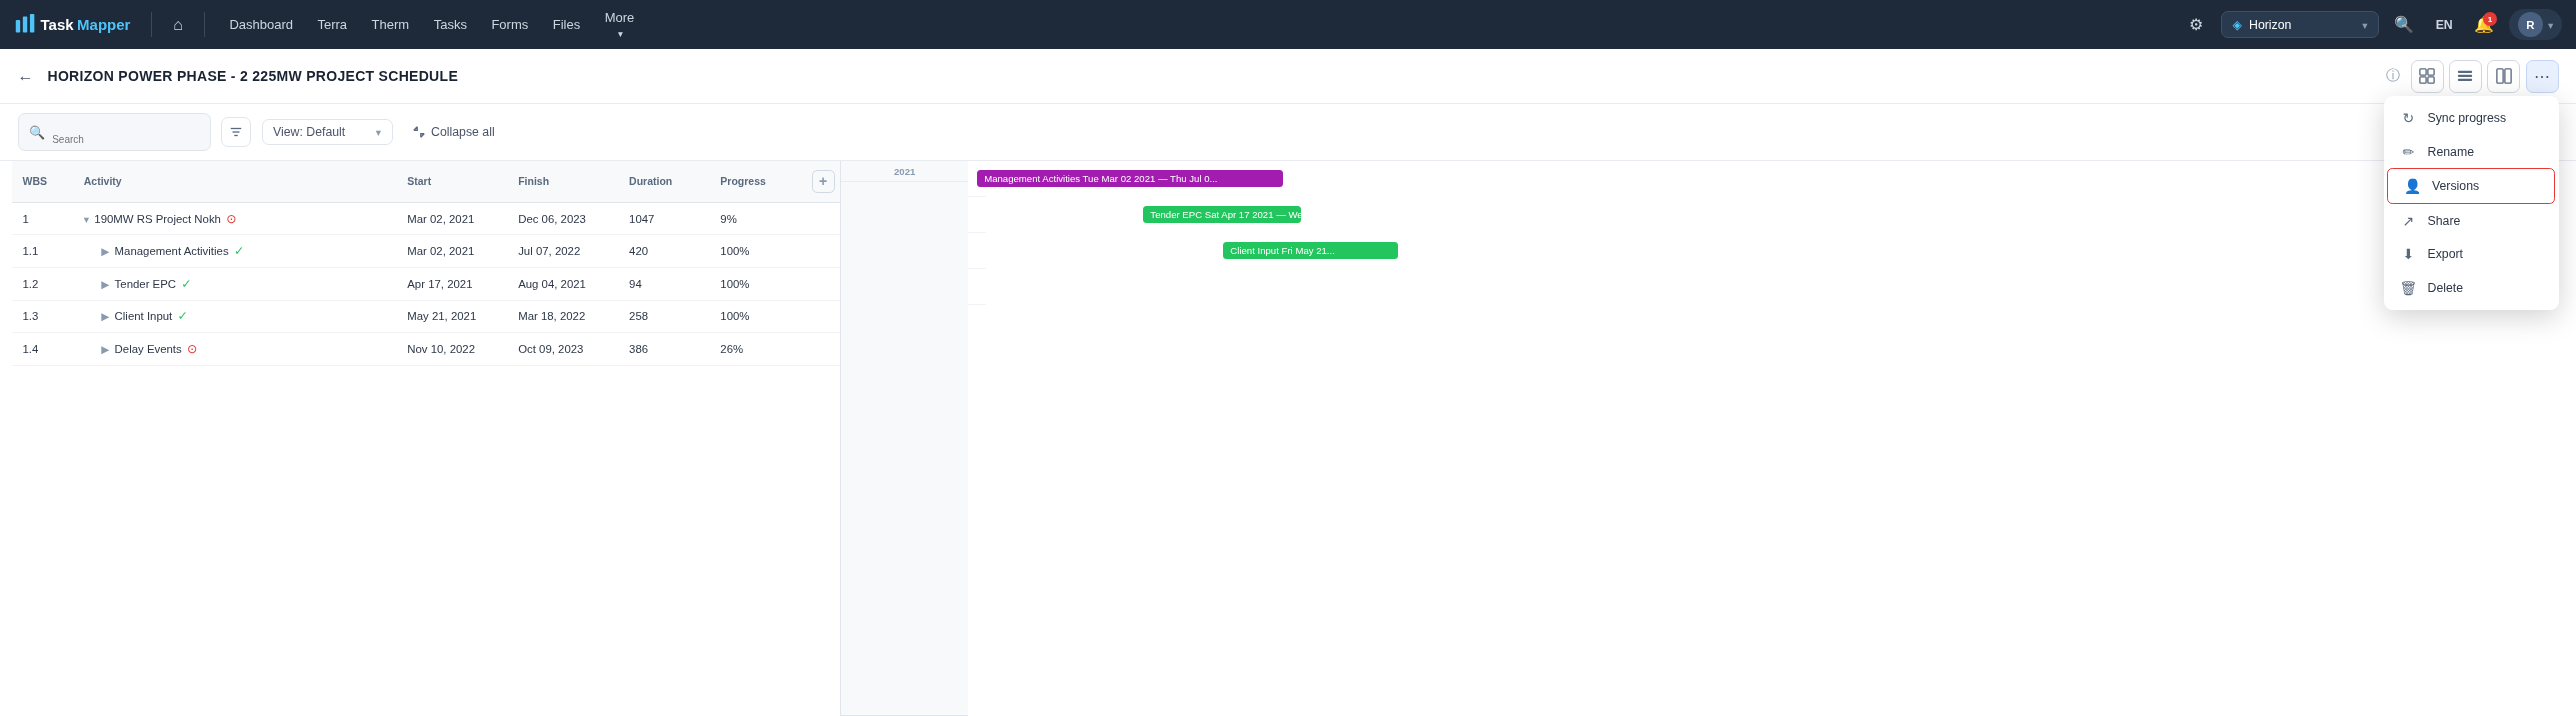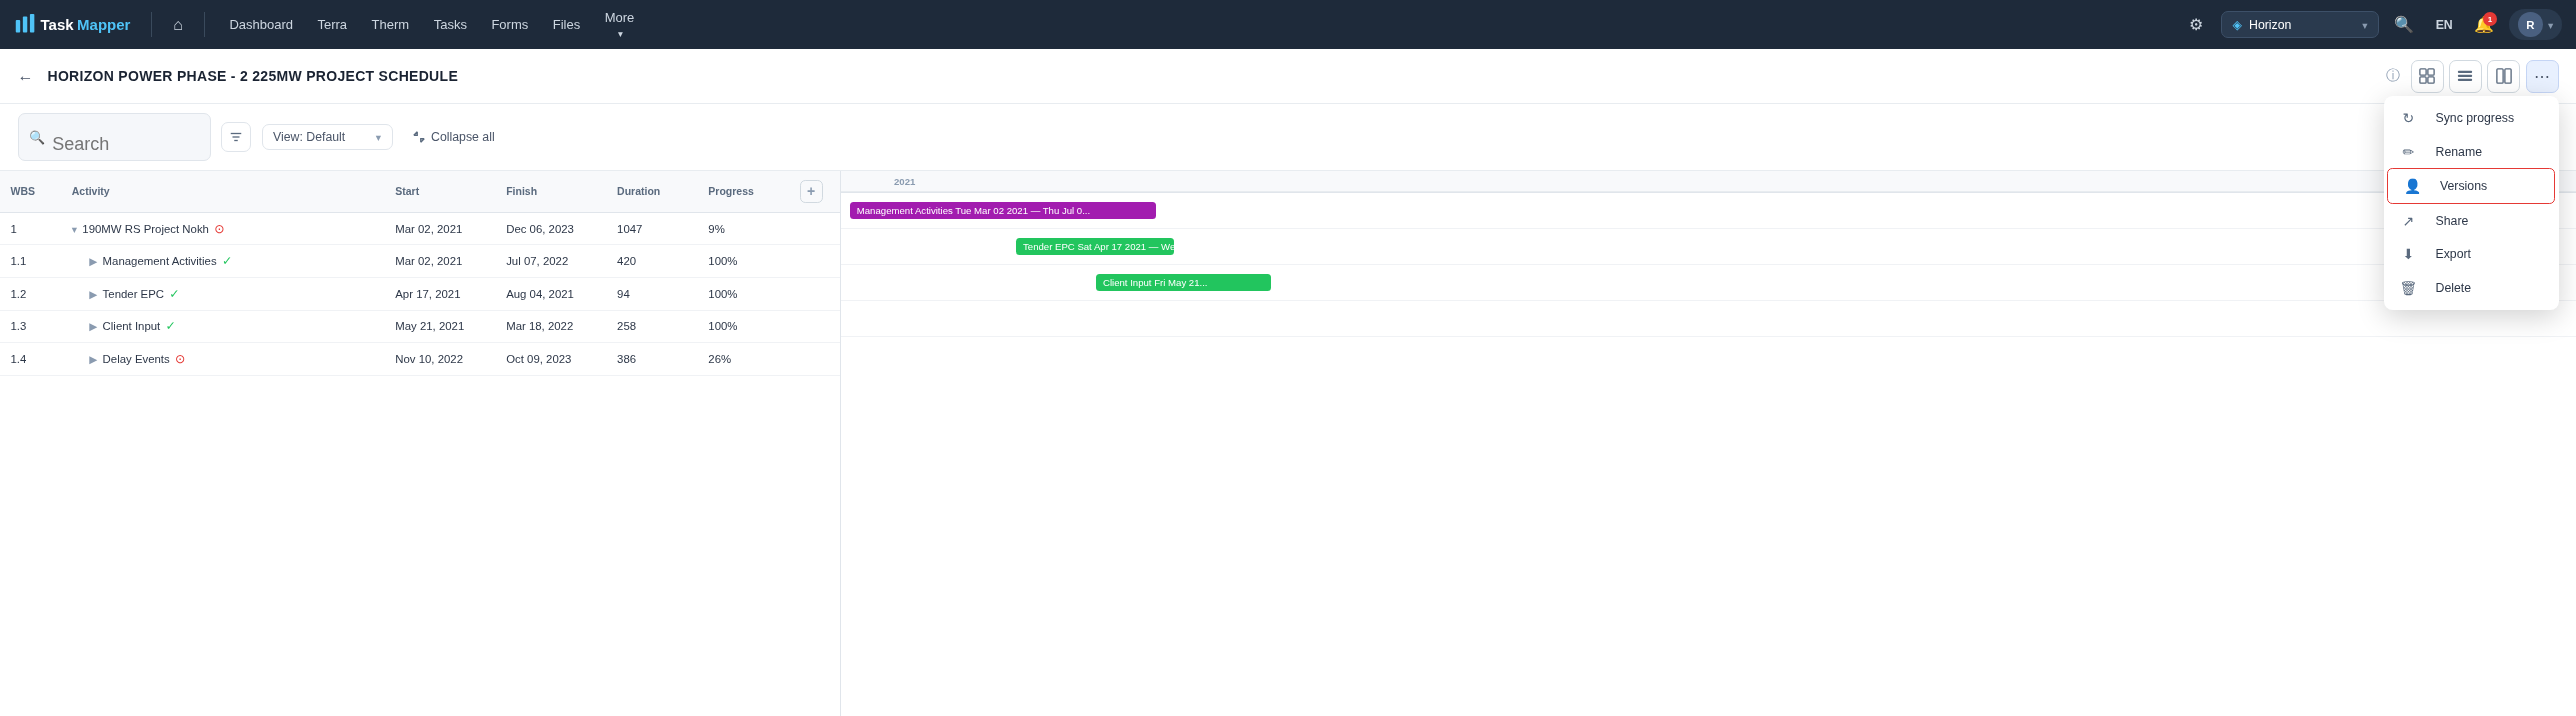--- a/index.html
+++ b/index.html
@@ -40,33 +40,33 @@
     .page-title { font-size: 14px; font-weight: 700; color: #1a2332; letter-spacing: 0.3px; flex: 1; }
     .info-icon { color: #8a9bb0; font-size: 14px; margin-left: 5.3px; cursor: pointer; }
     .header-actions { display: flex; align-items: center; gap: 5.3px; }
     .view-btn { width: 33px; height: 33px; display: flex; align-items: center; justify-content: center; border: 0.9px solid #d1d9e0; border-radius: 7px; cursor: pointer; color: #4a5568; font-size: 14px; background: #fff; }
     .more-btn { width: 33px; height: 33px; display: flex; align-items: center; justify-content: center; border: 0.9px solid #d1d9e0; border-radius: 7px; cursor: pointer; color: #4a5568; font-size: 16px; background: #e8f0fe; border-color: #c5d5f5; }
 
     
     .toolbar { display: flex; align-items: center; padding: 8.8px 17.5px; border-bottom: 0.9px solid #e8ecf0; gap: 10.5px; }
     .search-box { display: flex; align-items: center; background: #f5f7fa; border: 0.9px solid #e0e5eb; border-radius: 7px; padding: 5.3px 10.5px; gap: 7px; min-width: 193px; }
     .search-icon { color: #8a9bb0; font-size: 13px; }
-    .search-input { border: none; background: transparent; outline: none; font-size: 18px; color: #4a5568; width: 123px; margin-top: 15px; }
+    .search-input { border: none; background: transparent; outline: none; font-size: 10px; color: #4a5568; width: 123px; margin-top: 15px; }
     .filter-btn { width: 30px; height: 30px; display: flex; align-items: center; justify-content: center; border: 0.9px solid #e0e5eb; border-radius: 7px; cursor: pointer; color: #4a5568; background: #fff; }
     .view-select { display: flex; align-items: center; border: 0.9px solid #e0e5eb; border-radius: 7px; padding: 5.3px 10.5px; gap: 7px; cursor: pointer; background: #fff; font-size: 12.3px; color: #4a5568; min-width: 131px; }
     .collapse-btn { display: flex; align-items: center; gap: 5.3px; font-size: 12.3px; color: #4a5568; cursor: pointer; padding: 5.3px 8.8px; }
     .today-btn { display: flex; align-items: center; gap: 5.3px; border: 0.9px solid #e0e5eb; border-radius: 7px; padding: 5.3px 12.3px; cursor: pointer; font-size: 12.3px; color: #4a5568; background: #fff; margin-left: auto; }
 
     
     .table-area { display: flex; flex: 1; overflow: hidden; }
     .gantt-left { width: 841px; flex-shrink: 0; border-right: 0.9px solid #e0e5eb; overflow: auto; }
     .gantt-right { flex: 1; overflow: hidden; position: relative; }
 
     
-    table { width: 100%; border-collapse: collapse; font-size: 11.4px; }
+    table { width: 100%; border-collapse: collapse; font-size: 11.4px; margin-left: 12px; }
     thead tr { background: #f8f9fb; border-bottom: 1.8px solid #e0e5eb; }
     thead th { padding: 8.8px 10.5px; text-align: left; color: #5a6a7e; font-weight: 600; font-size: 10.5px; white-space: nowrap; }
     tbody tr { border-bottom: 0.9px solid #f0f2f5; }
     tbody td { padding: 8.8px 10.5px; color: #2d3748; font-size: 11.4px; }
     .wbs-col { width: 53px; }
     .activity-col { width: 280px; }
     .date-col { width: 96px; }
     .dur-col { width: 79px; }
     .prog-col { width: 79px; }
     .add-col { width: 32px; text-align: center; }
@@ -76,21 +76,21 @@
     .expand-icon { color: #8a9bb0; cursor: pointer; font-size: 10.5px; }
     .alert-icon { color: #e53935; font-size: 12.3px; }
     .check-icon { color: #22c55e; font-size: 12.3px; }
     .indent-1 { padding-left: 17.5px; }
     .gantt-row { height: 36px; display: flex; align-items: center; border-bottom: 0.9px solid #f0f2f5; position: relative; padding: 0 8.8px; }
     .gantt-bar { height: 17.5px; border-radius: 3.5px; display: flex; align-items: center; padding: 0 7px; font-size: 9.6px; color: #fff; white-space: nowrap; overflow: hidden; position: absolute; font-weight: 500; }
     .dropdown-menu { position: fixed; right: 17.5px; top: 96px; background: #fff; border-radius: 8.8px; box-shadow: 0 7px 28px rgba(0,0,0,0.18); z-index: 100; min-width: 175px; padding: 5.3px 0; }
     .dropdown-item { display: flex; align-items: center; gap: 10.5px; padding: 8.8px 16px; cursor: pointer; font-size: 12.3px; color: #2d3748; }
     .dropdown-item.highlighted { border: 1.8px solid #e53935; border-radius: 5.3px; margin: 0 3.5px; }
     .dropdown-icon { font-size: 14px; color: #5a6a7e; width: 17.5px; text-align: center; }
-    .dropdown-label { font-size: 12.3px; margin-left: 8px; }
+    .dropdown-label { font-size: 12.3px; }
   </style>
 </head>
 <body>
 
 <nav class="topnav">
   <div class="logo">
     <svg width="23" height="23" viewBox="0 0 26 26">
       <rect x="2" y="8" width="5" height="14" rx="1" fill="#4fc3f7"></rect>
       <rect x="10" y="4" width="5" height="18" rx="1" fill="#4fc3f7"></rect>
       <rect x="18" y="1" width="5" height="21" rx="1" fill="#4fc3f7"></rect>
@@ -287,21 +287,21 @@
     <td class="date-col">Oct 09, 2023</td>
     <td class="dur-col">386</td>
     <td class="prog-col">26%</td>
     <td class="add-col"></td>
   </tr>
           </tbody>
       </table>
     </div>
 
     <div class="gantt-right">
-      <div style="display:flex; flex-direction:column; height:100%;">
+      <div style="display:flex; flex-direction:row; height:100%;">
 
         <div style="background:#f8f9fb; border-bottom:1.8px solid #e0e5eb; overflow:hidden;">
           <div style="display:flex; font-size:9.6px; color:#8a9bb0; font-weight:600; padding:2.6px 0; border-bottom:0.9px solid #e8ecf0;">
             <span style="padding:1.8px 53px;">2021</span>
           </div>
         </div>
 
         <div id="gantt-rows">
             <div class="gantt-row">
               <div class="gantt-bar" style="left: 8.8px; width: 306px; background: #a21caf;">Management Activities  Tue Mar 02 2021 — Thu Jul 0...</div>

